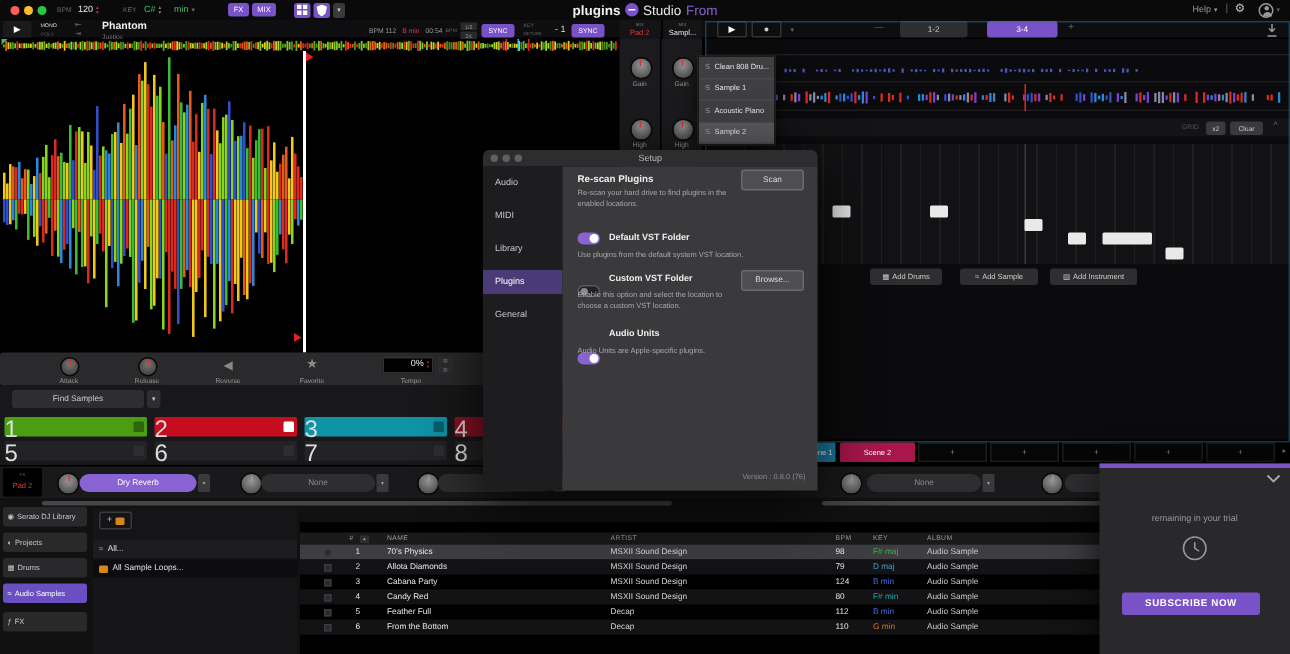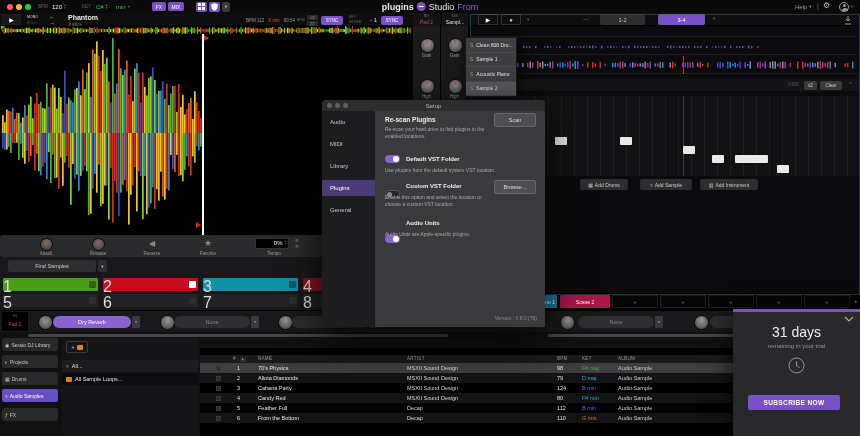--- a/index.html
+++ b/index.html
@@ -1135,21 +1135,20 @@
           <span>Sample 2</span>
         </div>
       </div>
   </div>
 
   <div class="abs" style="left:733px;top:309px;width:127px;height:127px;background:#29292c;z-index:60;box-shadow:0 6px 24px rgba(0,0,0,.8);">
     <div style="height:3px;background:#7a52c7;"></div>
     <svg class="abs" style="left:111px;top:7px;" width="10" height="6" viewBox="0 0 10 6">
       <polyline points="1,1 5,5 9,1" fill="none" stroke="#aaa" stroke-width="1.2"></polyline>
     </svg>
-    <div class="ctr abs" style="left:0;top:15px;width:127px;font-size:14px;color:#ececee;font-weight:300;">31 days</div>
     <div class="ctr abs fs6" style="left:0;top:34px;width:127px;color:#98989c;">remaining in your trial</div>
     <svg class="abs" style="left:55px;top:48px;" width="17" height="17" viewBox="0 0 17 17">
       <circle cx="8.5" cy="8.5" r="7.5" fill="none" stroke="#9a9a9e" stroke-width="1"></circle>
       <path d="M8.5 4.5v4l3 2" fill="none" stroke="#9a9a9e" stroke-width="1"></path>
     </svg>
     <div class="abs pbtn" style="left:15px;top:86px;width:92px;height:15px;font-size:6.5px;font-weight:bold;letter-spacing:.4px;">SUBSCRIBE NOW</div>
   </div>
 
 </div>
 

